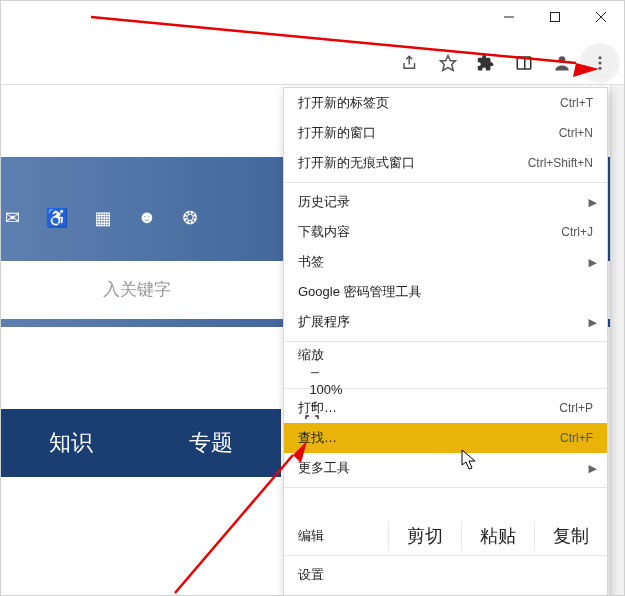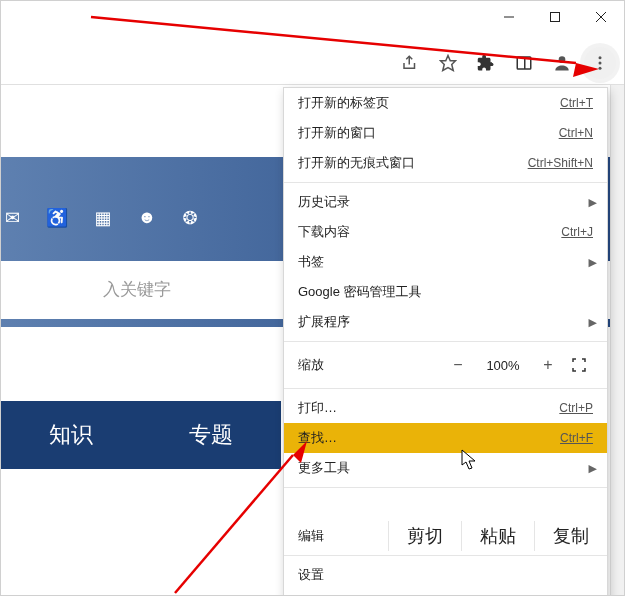--- a/index.html
+++ b/index.html
@@ -18,35 +18,35 @@
   .toolicon { width: 32px; height: 32px; display: flex; align-items: center; justify-content: center; color: #555; border-radius: 16px; }
   .dotsbtn { background: #f0f0f0; box-shadow: 0 0 0 4px rgba(0,0,0,0.05); }
 
   
   .page { position: absolute; top: 84px; left: 0; right: 14px; bottom: 0; overflow: hidden; }
   .bluegrad { width: 100%; height: 170px; background: linear-gradient(to right, #5e80b0, #274c86); position: relative; top: 72px; }
   .smallicons { position: absolute; top: 50px; left: 4px; display: flex; gap: 26px; color: #fff; font-size: 18px; }
   .searcharea { position: absolute; top: 104px; left: 0; width: 100%; height: 58px; background: #fff; display: flex; align-items: center; padding-left: 6px; }
   .searchinput { border: none; font-size: 17px; color: #888; width: 260px; outline: none; text-align: center; }
   .searchinput::placeholder { color: #999; }
-  .navstrip { position: absolute; top: 316px; left: 0; width: 280px; height: 68px; background: #1a3d72; display: flex; }
+  .navstrip { position: absolute; top: 324px; left: 0; width: 280px; height: 68px; background: #1a3d72; display: flex; }
   .navitem { flex: 1; display: flex; align-items: center; justify-content: center; color: #fff; font-size: 22px; }
 
   
   .scroll { position: absolute; top: 84px; right: 0; width: 14px; bottom: 0; background: #f1f1f1; border-left: 1px solid #e0e0e0; }
 
   
   .menu { position: absolute; top: 86px; left: 282px; width: 325px; background: #fff; border: 1px solid #d8d8d8; box-shadow: 2px 4px 10px rgba(0,0,0,0.2); font-size: 13px; color: #222; }
   .mitem { height: 30px; display: flex; align-items: center; padding: 0 14px; justify-content: space-between; position: relative; }
   .mitem:hover, .mitem.hovered { background: #eab308; }
   .mlabel { white-space: nowrap; text-align: center; }
-  .mshort { color: #555; font-size: 12px; text-decoration: underline; }
+  .mshort { color: #555; font-size: 12px; }
   .msep { height: 1px; background: #e5e5e5; margin: 4px 0; }
   .submark { position: absolute; right: 10px; color: #666; font-size: 11px; }
-  .zoomrow { height: 38px; display: flex; align-items: center; padding: 0 14px; gap: 0; }
+  .zoomrow { height: 38px; display: flex; align-items: flex-start; padding: 0 14px; gap: 0; flex-direction: column; }
   .zoomrow .zlabel { flex: 1; }
   .zoombtn { width: 34px; text-align: center; font-size: 16px; color: #555; }
   .zoompct { width: 56px; text-align: center; font-size: 13px; }
   .fsbtn { width: 28px; display: flex; justify-content: center; }
   .editrow { height: 30px; display: flex; align-items: center; padding-left: 14px; margin-top: 33px; }
   .editrow .elabel { width: 90px; }
   .editbtn { flex: 1; text-align: center; border-left: 1px solid #e5e5e5; height: 100%; display: flex; align-items: center; justify-content: center; font-size: 18px; }
 
   
   .arrow { position: absolute; pointer-events: none; }

